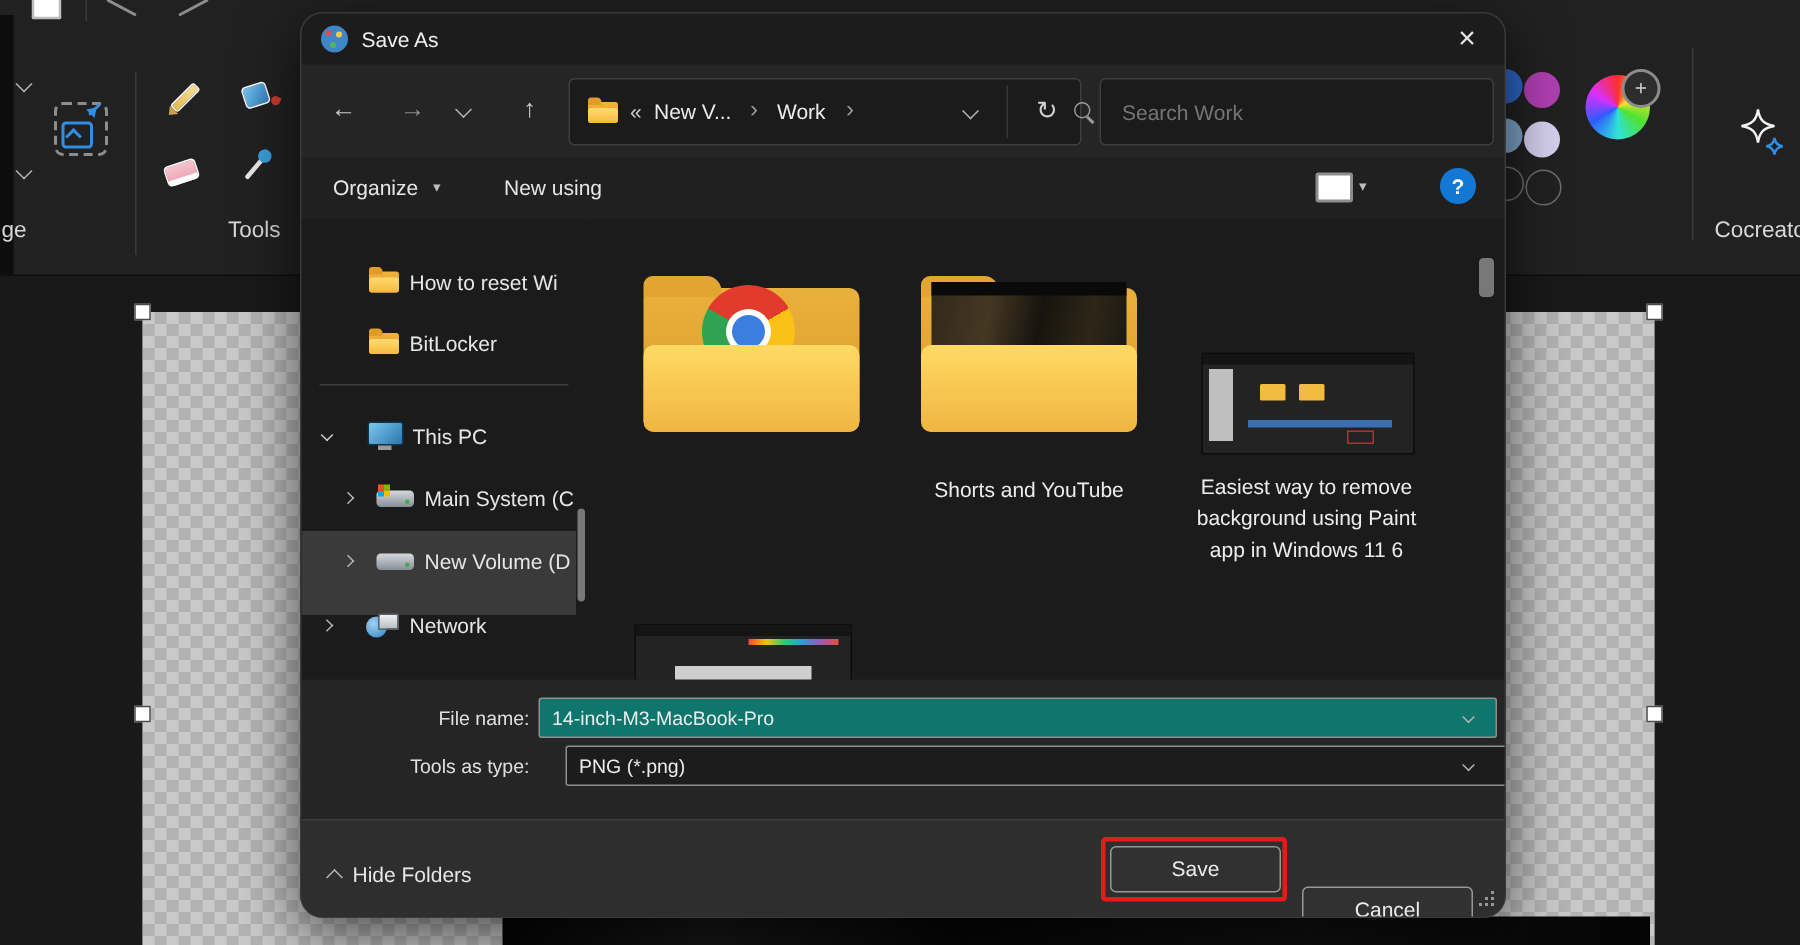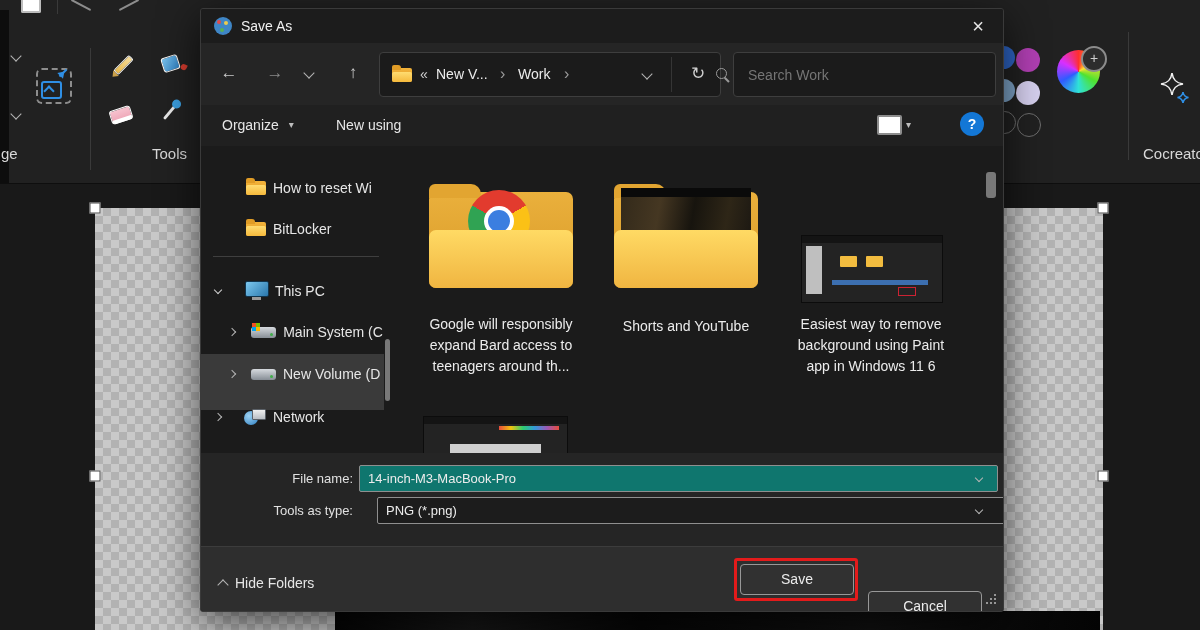--- a/index.html
+++ b/index.html
@@ -33,21 +33,21 @@
   .swatch{border-radius:50%;}
   .wheel{width:43px;height:43px;border-radius:50%;background:conic-gradient(#ff2f2f,#ffe12f,#4fe22f,#2fe2d8,#2f5bff,#d82fff,#ff2f2f);}
   .pluscirc{width:22px;height:22px;border-radius:50%;background:#2d2d2d;border:2px solid #8c8c8c;color:#cfcfcf;font-size:14px;line-height:20px;text-align:center;}
   
   .checker{background-color:#c9c9c9;
     background-image:linear-gradient(45deg,#b2b2b2 25%,transparent 25%,transparent 75%,#b2b2b2 75%),
                      linear-gradient(45deg,#b2b2b2 25%,transparent 25%,transparent 75%,#b2b2b2 75%);
     background-size:16px 16px;background-position:0 0,8px 8px;}
   .handle{position:absolute;width:9px;height:9px;background:#fff;border:1px solid #4a4a4a;transform:translate(-50%,-50%);z-index:7;}
   
-  #dialog{left:200px;top:8px;width:802px;height:602px;background:#252525;border-radius:3px;
+  #dialog{left:200px;top:8px;width:802px;height:602px;background:#252525;border-radius:15px;
           box-shadow:0 10px 40px rgba(0,0,0,.65);z-index:20;overflow:hidden;border:1px solid #3a3a3a;}
   .navbtn{color:#c9c9c9;font-size:17px;text-align:center;}
   .field{background:#1b1b1b;border:1px solid #3e3e3e;border-radius:4px;}
   .palette{position:relative;width:18px;height:18px;border-radius:50%;background:#3f86c6;}
   .palette::after{content:"";position:absolute;width:4px;height:4px;border-radius:50%;background:#e14b4b;left:3px;top:3px;
                   box-shadow:7px 1px 0 #eccb4e,3px 8px 0 #58b058;}
   .sfolder{position:relative;width:20px;height:14px;border-radius:2px;background:linear-gradient(#f3b33a,#e09c26);}
   .sfolder::before{content:"";position:absolute;top:-3px;left:0;width:9px;height:5px;border-radius:2px 3px 0 0;background:#e09c26;}
   .sfolder::after{content:"";position:absolute;top:4px;left:0;right:0;bottom:0;border-radius:2px 2px 2px 2px;background:linear-gradient(#ffdc71,#f5b93c);}
   .pcicon{position:relative;width:22px;height:14px;border-radius:2px;background:linear-gradient(135deg,#7cc8ef,#2a77ad);border:1px solid #11344d;}
@@ -194,21 +194,21 @@
       <div class="abs" style="left:0;top:64px;width:183px;height:38px;">
         <div class="abs sfolder" style="left:45px;top:12px;"></div>
         <span class="abs" style="left:72px;top:0;line-height:38px;font-size:14px;">BitLocker</span>
       </div>
       <div class="abs" style="left:12px;top:110px;width:166px;height:1px;background:#3f3f3f;"></div>
       <div class="abs" style="left:0;top:126px;width:183px;height:38px;">
         <span class="abs chev down small" style="left:14px;top:15px;border-color:#cfcfcf;"></span>
         <div class="abs pcicon" style="left:44px;top:9px;"></div>
         <span class="abs" style="left:74px;top:0;line-height:38px;font-size:14px;">This PC</span>
       </div>
-      <div class="abs" style="left:0;top:167px;width:183px;height:38px;text-align:center;">
+      <div class="abs" style="left:0;top:167px;width:183px;height:38px;">
         <span class="abs chev right small" style="left:28px;top:16px;"></span>
         <div class="abs drive os" style="left:50px;top:14px;"></div>
         <span class="abs" style="left:82px;top:0;line-height:38px;font-size:14px;white-space:nowrap;width:100px;overflow:hidden;">Main System (C</span>
       </div>
       <div class="abs rowsel" style="left:0;top:208px;width:183px;height:56px;">
         <span class="abs chev right small" style="left:28px;top:17px;"></span>
         <div class="abs drive" style="left:50px;top:15px;"></div>
         <span class="abs" style="left:82px;top:0;line-height:40px;font-size:14px;white-space:nowrap;width:100px;overflow:hidden;">New Volume (D</span>
       </div>
       <div class="abs" style="left:0;top:252px;width:183px;height:38px;">
@@ -220,21 +220,20 @@
     </div>
 
     <div class="abs" style="left:190px;top:137px;width:612px;height:307px;background:#1b1b1b;overflow:hidden;">
 
       <div class="abs" style="left:25px;top:30px;width:170px;height:270px;">
         <div class="bigfolder abs" style="left:10px;top:8px;">
           <div class="back"></div>
           <div class="chrome content" style="left:42px;top:6px;position:absolute;"></div>
           <div class="front"></div>
         </div>
-        <div class="abs filelabel" style="left:3px;top:138px;width:164px;">Google will responsibly expand Bard access to teenagers around th...</div>
       </div>
 
       <div class="abs" style="left:210px;top:30px;width:170px;height:270px;">
         <div class="bigfolder abs" style="left:10px;top:8px;">
           <div class="back"></div>
           <div class="content vidthumb" style="left:10px;top:4px;width:130px;height:52px;position:absolute;">
               <div class="bar"></div>
             </div>
           <div class="front"></div>
         </div>

